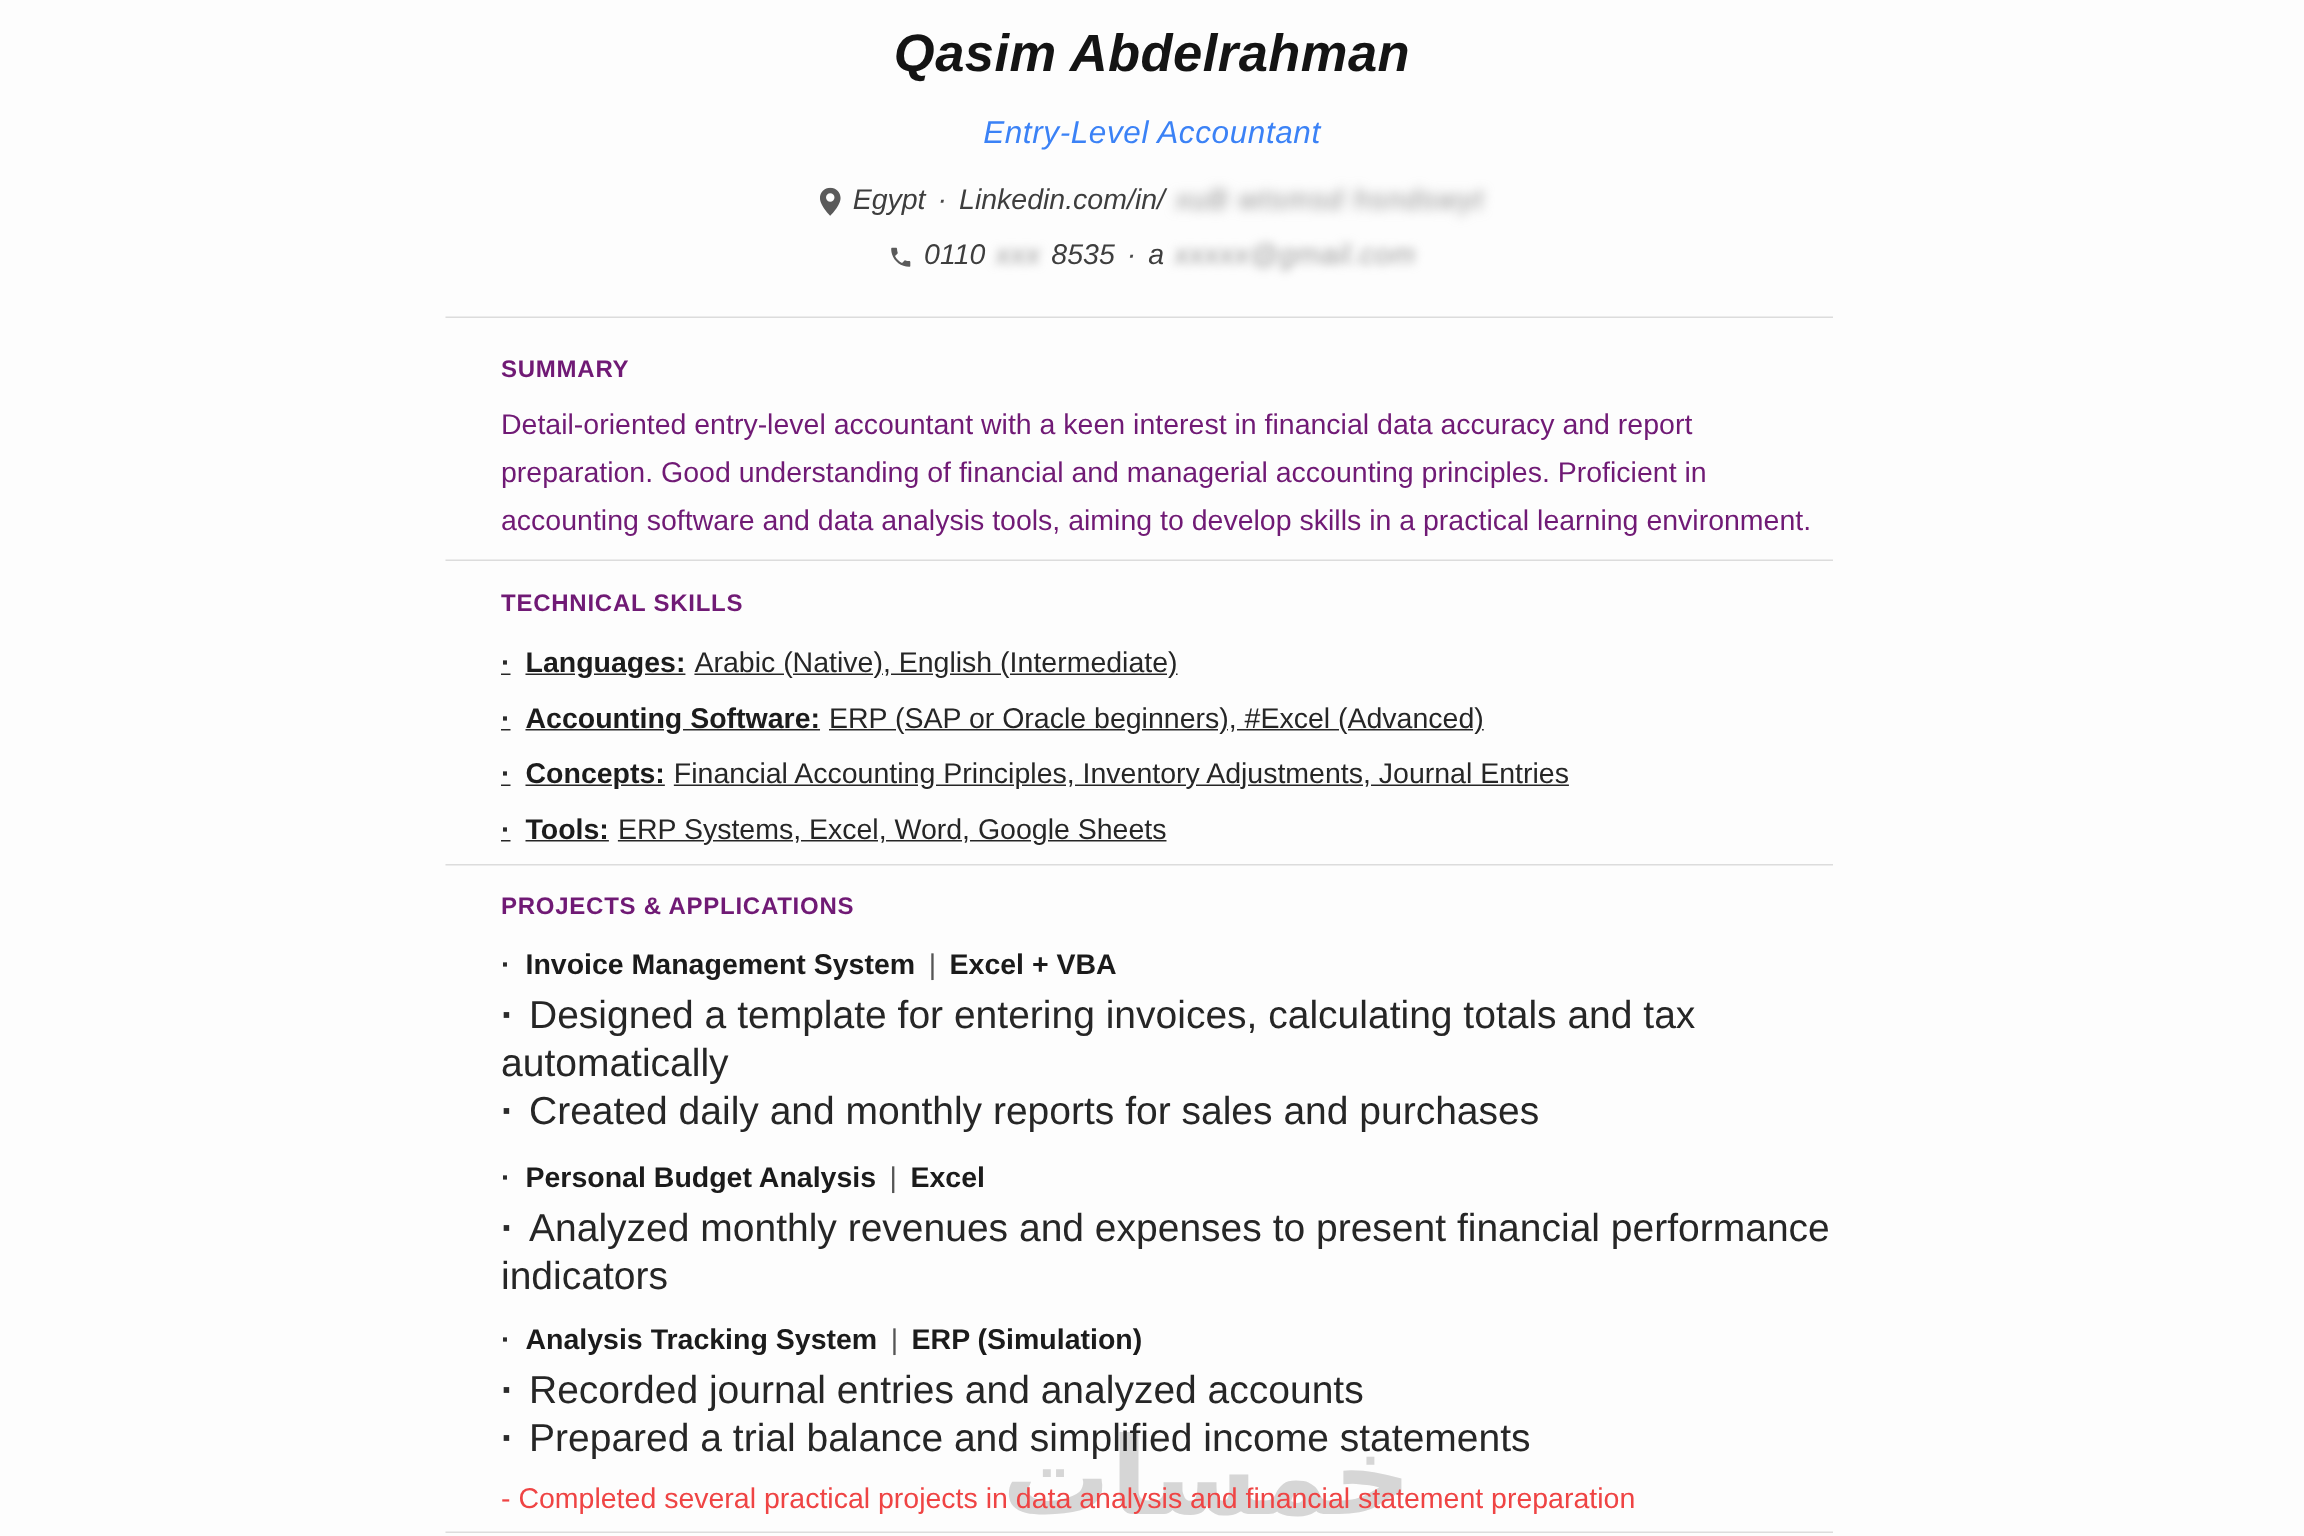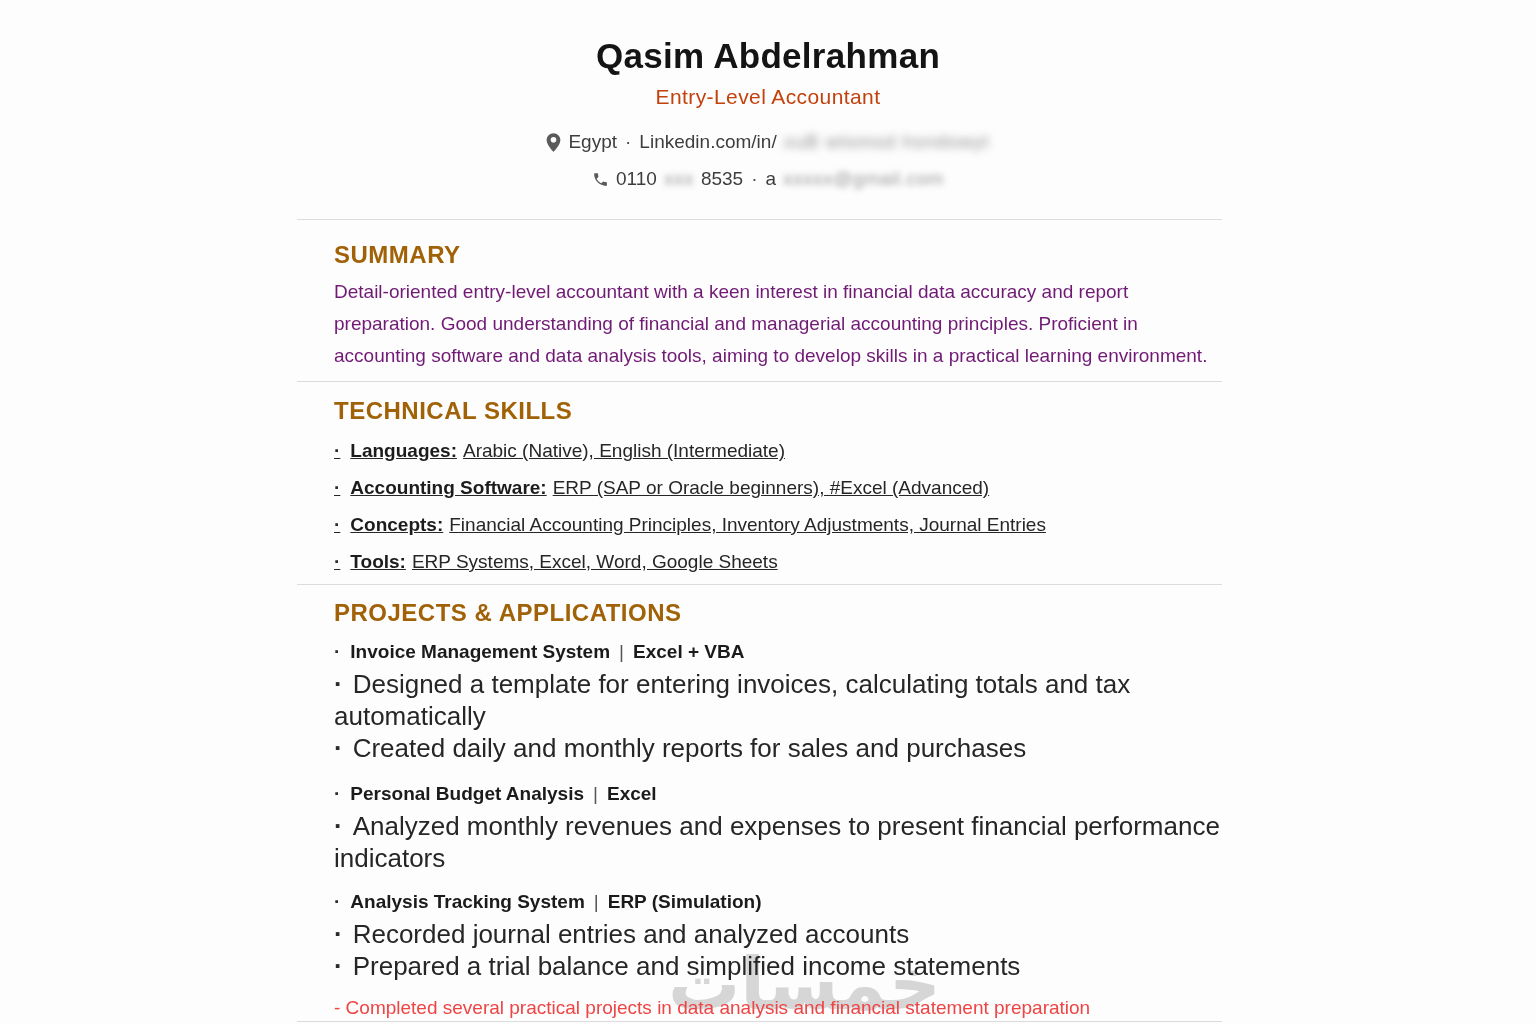--- a/index.html
+++ b/index.html
@@ -20,28 +20,28 @@
     font-size:72px;
     font-weight:700;
     color:#b7b7b7;
     opacity:0.55;
     letter-spacing:2px;
     user-select:none;
   }
   .content { position:relative; z-index:1; }
 
   
-  .hdr { text-align:center; padding-top:36px; }
+  .hdr { text-align:center; padding-top:16px;font-style:italic; }
   .hdr h1 {
     font-size:35px; line-height:40px; font-weight:700;
     color:#141414; letter-spacing:0.3px;
   }
   .hdr .subtitle {
-    margin-top:8px; font-size:21px; line-height:26px;
-    color:#c2410c; letter-spacing:0.4px; font-weight:400;
+    margin-top:20px; font-size:21px; line-height:26px;
+    color:#3b82f6; letter-spacing:0.4px; font-weight:400;
   }
   .contact {
     display:flex; justify-content:center; align-items:center;
     gap:7px; font-size:19px; color:#3e3e3e;
   }
   .contact.l1 { margin-top:20px; height:24px; }
   .contact.l2 { margin-top:13px; height:24px; }
   .contact svg { flex:0 0 auto; display:block; }
   .sep-dot { color:#4a4a4a; padding:0 1px; }
   .blur4 { filter:blur(4px); color:#8e8e8e; letter-spacing:1px; }
@@ -50,22 +50,22 @@
   
   .sheet { margin-left:297px; width:925px; }
   .rule { border:none; border-top:1px solid #dcdcdc; height:0; }
   .rule.r1 { margin-top:28px; }
   .rule.r2 { margin-top:9px; }
   .rule.r3 { margin-top:4px; }
   .rule.bottom { position:absolute; left:297px; top:1021px; width:925px; }
   .inner { padding-left:37px; }
 
   h2.sec {
-    font-size:24px; line-height:26px; font-weight:700;
-    color:#a16207; letter-spacing:0.5px;
+    font-size:16px; line-height:26px; font-weight:700;
+    color:#701a75; letter-spacing:0.5px;
   }
   .sum-head { margin-top:22px; }
   .skills-head { margin-top:16px; }
   .proj-head { margin-top:15px; }
 
   .summary-body {
     margin-top:8px;
     font-size:19px; line-height:32px;
     max-width:885px; color:#701a75;
   }

